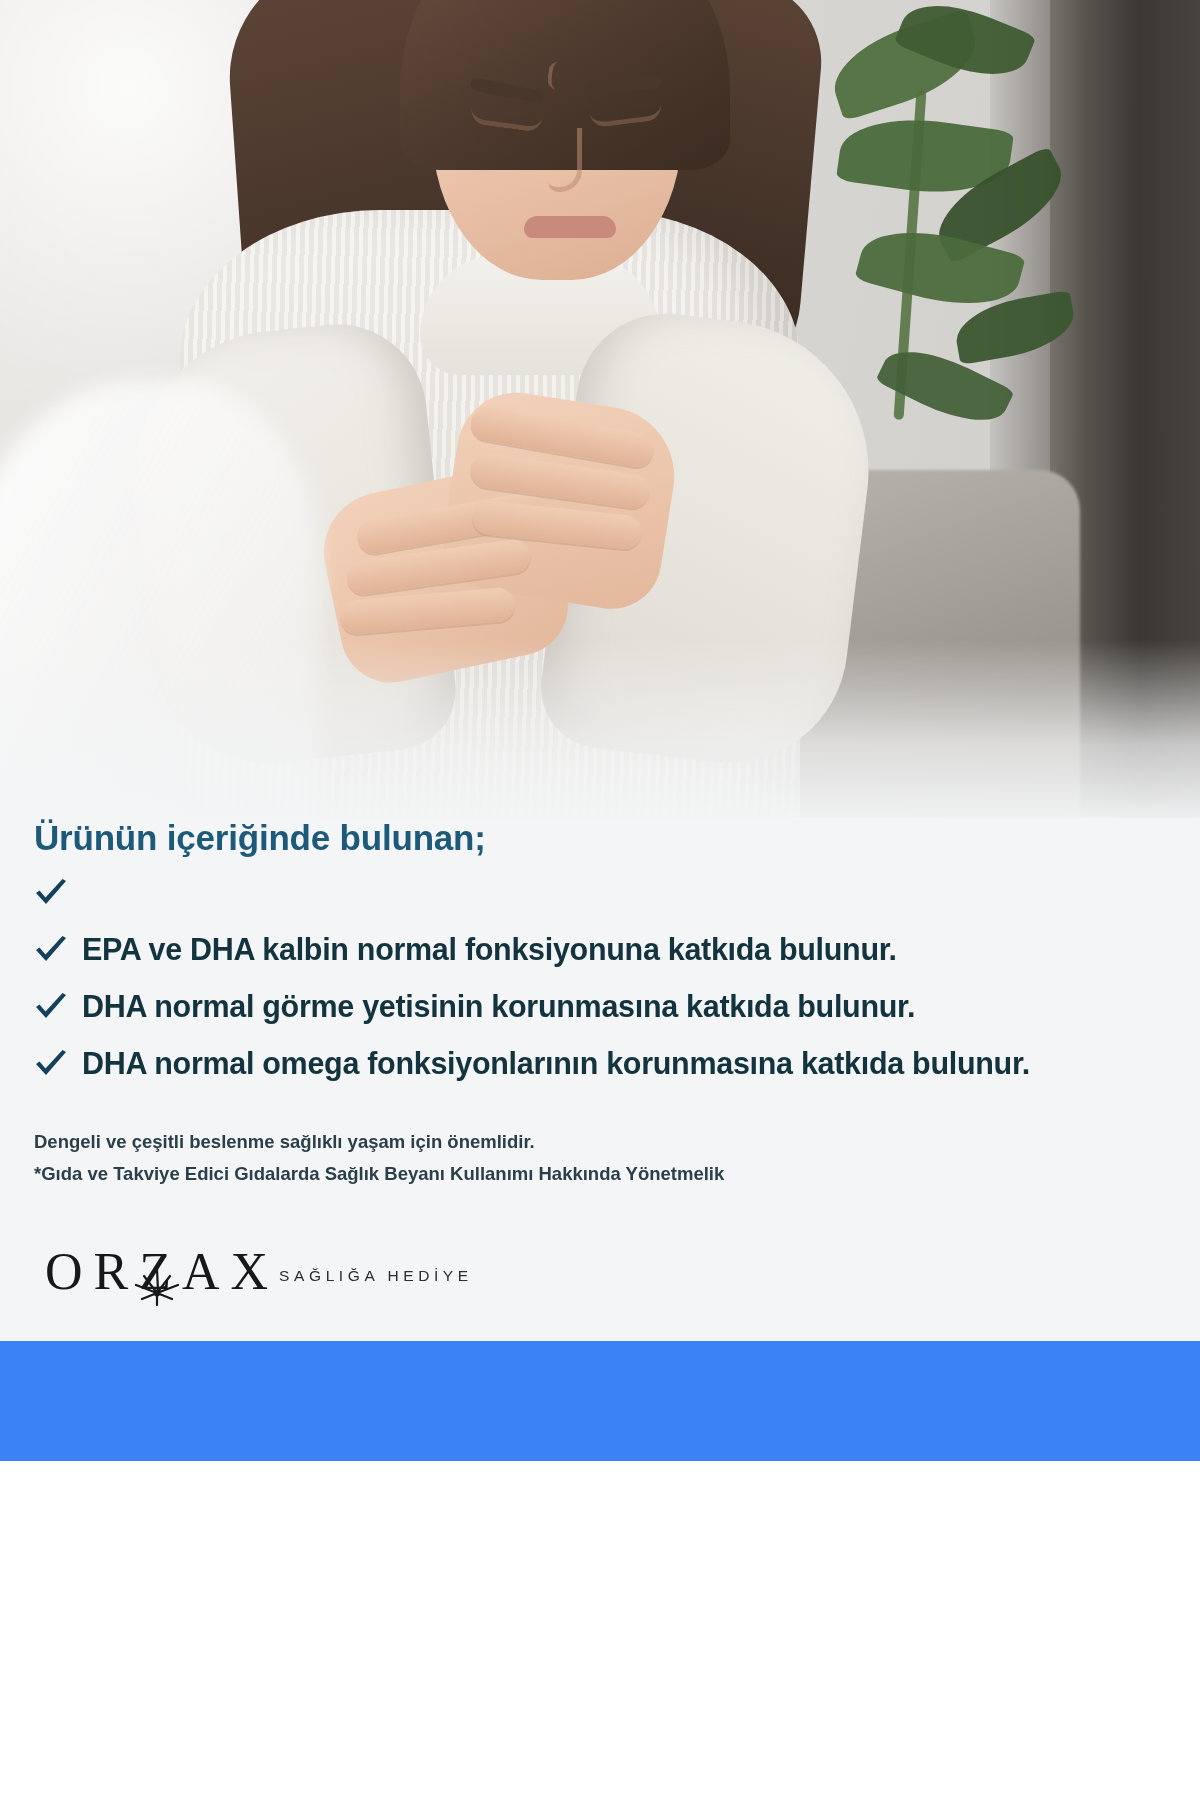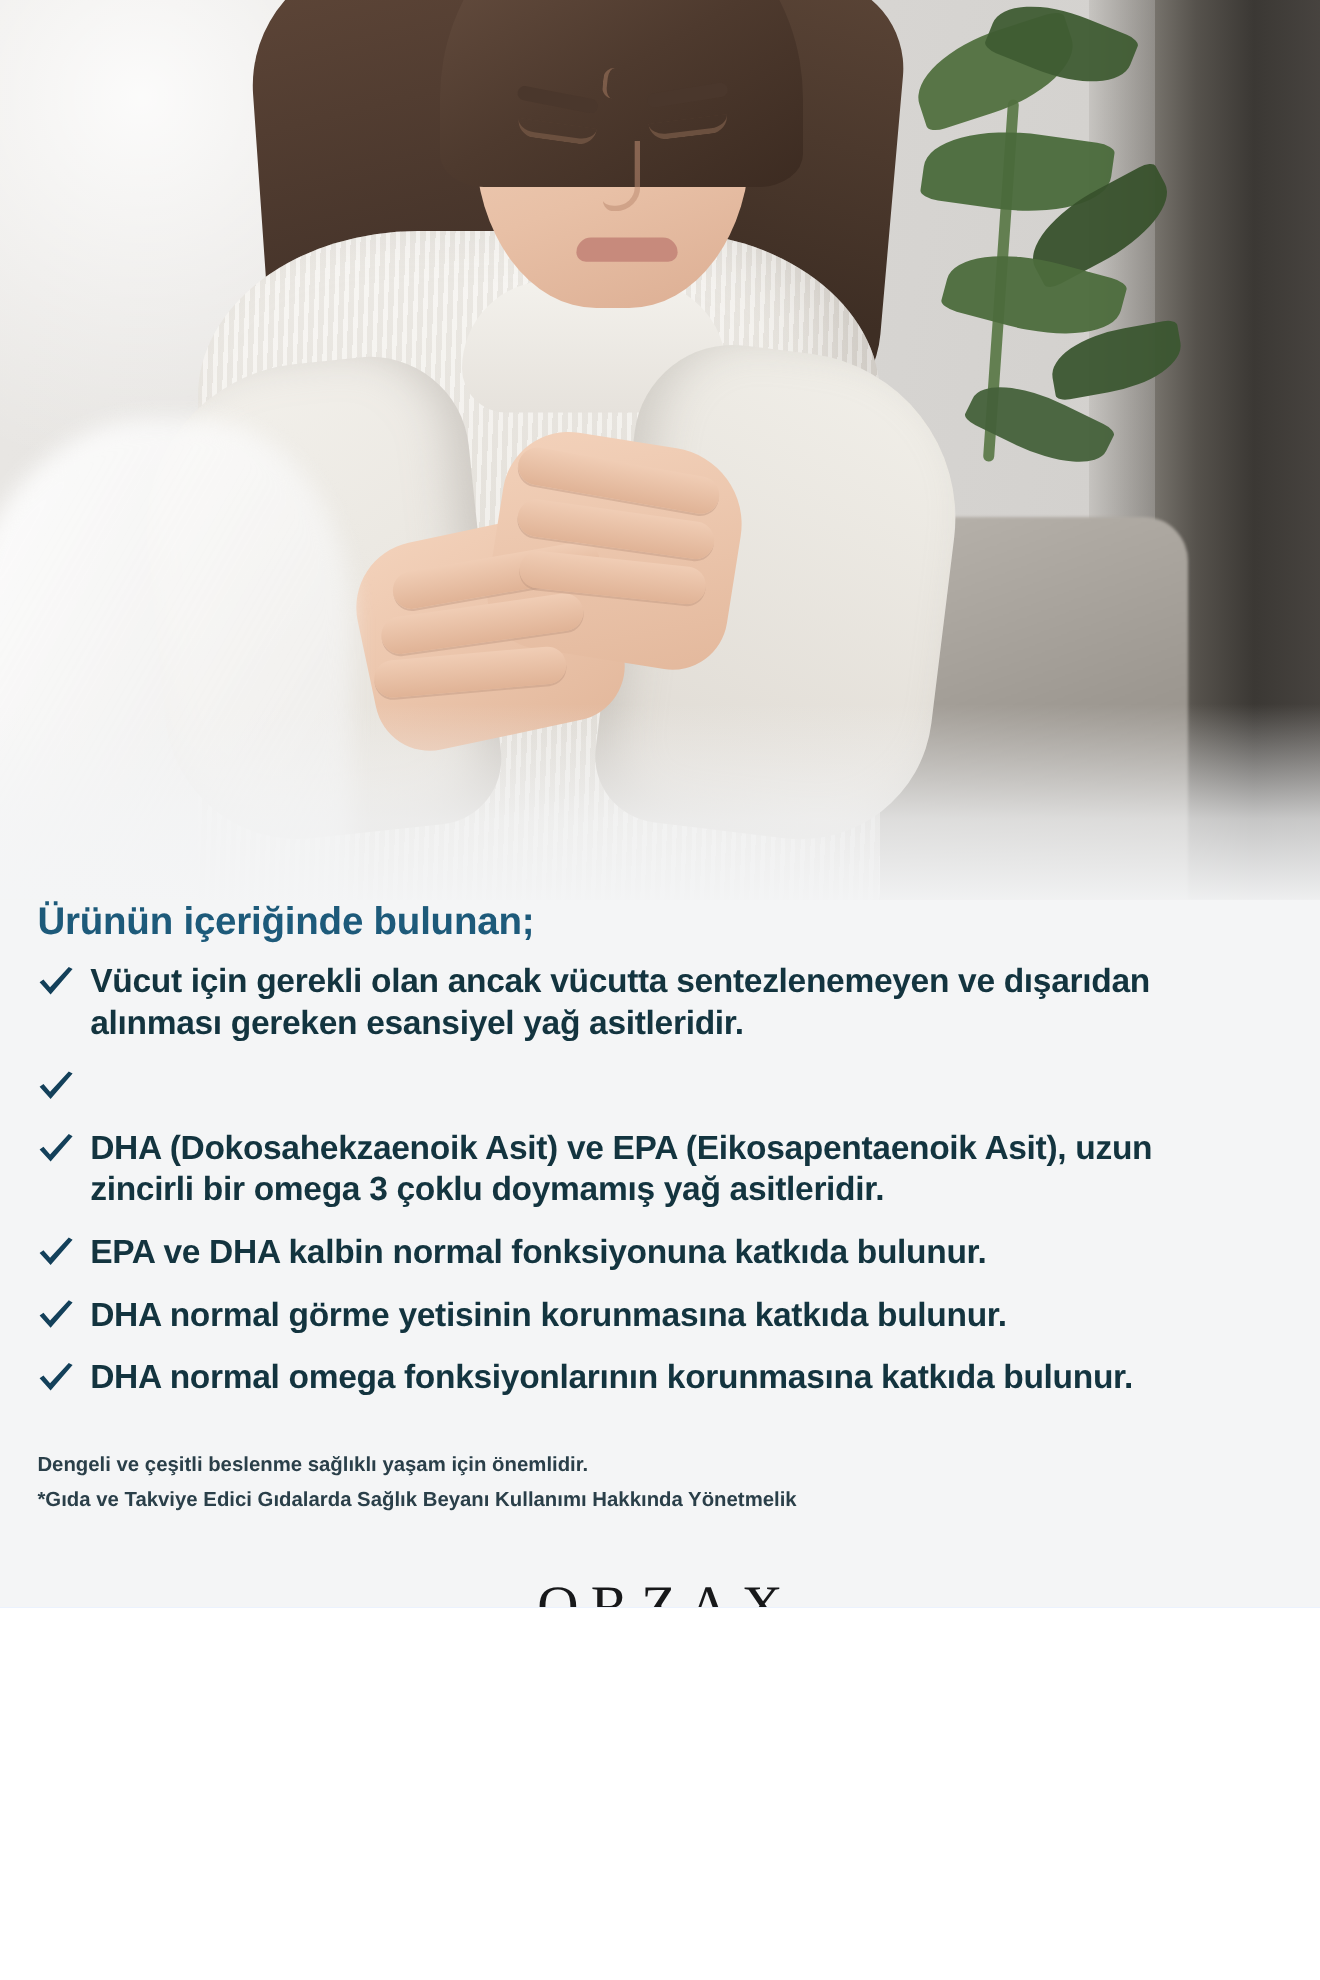--- a/index.html
+++ b/index.html
@@ -315,21 +315,21 @@
     font-size: 18.5px;
     line-height: 1.6;
     font-weight: bold;
   }
   .footnotes .fn2 { margin-top: 2px; }
 
   
   .logo-wrap {
     margin-top: 54px;
     display: flex;
-    flex-direction: column;
+    flex-direction: row;
     align-items: center;
     padding-bottom: 40px;
   }
   .logo-text {
     position: relative;
     font-size: 52px;
     letter-spacing: 11px;
     color: #17181a;
     font-family: "Liberation Serif", serif;
     font-weight: normal;
@@ -407,45 +407,29 @@
     <div class="fg-left"></div>
     <div class="photo-fade"></div>
   </div>
 
   <div class="content">
 
     <h1 class="heading">Ürünün içeriğinde bulunan;</h1>
 
     <ul class="bullets">
 
-      <li class="bullet">
-        <span class="check">
-          <svg width="34" height="34" viewBox="0 0 34 34" aria-hidden="true">
-            <path d="M2 15 L12 26 L32 3 L28.5 1 L11.5 19.5 L5.5 12.5 Z" fill="#13405a"></path>
-          </svg>
-        </span>
-        <span class="bullet-text">Vücut için gerekli olan ancak vücutta sentezlenemeyen ve dışarıdan alınması gereken esansiyel yağ asitleridir.</span>
-      </li>
 
       <li class="bullet">
         <span class="check">
           <svg width="34" height="34" viewBox="0 0 34 34" aria-hidden="true">
             <path d="M2 15 L12 26 L32 3 L28.5 1 L11.5 19.5 L5.5 12.5 Z" fill="#13405a"></path>
           </svg>
         </span>
       </li>
 
-      <li class="bullet">
-        <span class="check">
-          <svg width="34" height="34" viewBox="0 0 34 34" aria-hidden="true">
-            <path d="M2 15 L12 26 L32 3 L28.5 1 L11.5 19.5 L5.5 12.5 Z" fill="#13405a"></path>
-          </svg>
-        </span>
-        <span class="bullet-text">DHA (Dokosahekzaenoik Asit) ve EPA (Eikosapentaenoik Asit), uzun zincirli bir omega 3 çoklu doymamış yağ asitleridir.</span>
-      </li>
 
       <li class="bullet">
         <span class="check">
           <svg width="34" height="34" viewBox="0 0 34 34" aria-hidden="true">
             <path d="M2 15 L12 26 L32 3 L28.5 1 L11.5 19.5 L5.5 12.5 Z" fill="#13405a"></path>
           </svg>
         </span>
         <span class="bullet-text">EPA ve DHA kalbin normal fonksiyonuna katkıda bulunur.</span>
       </li>
 

